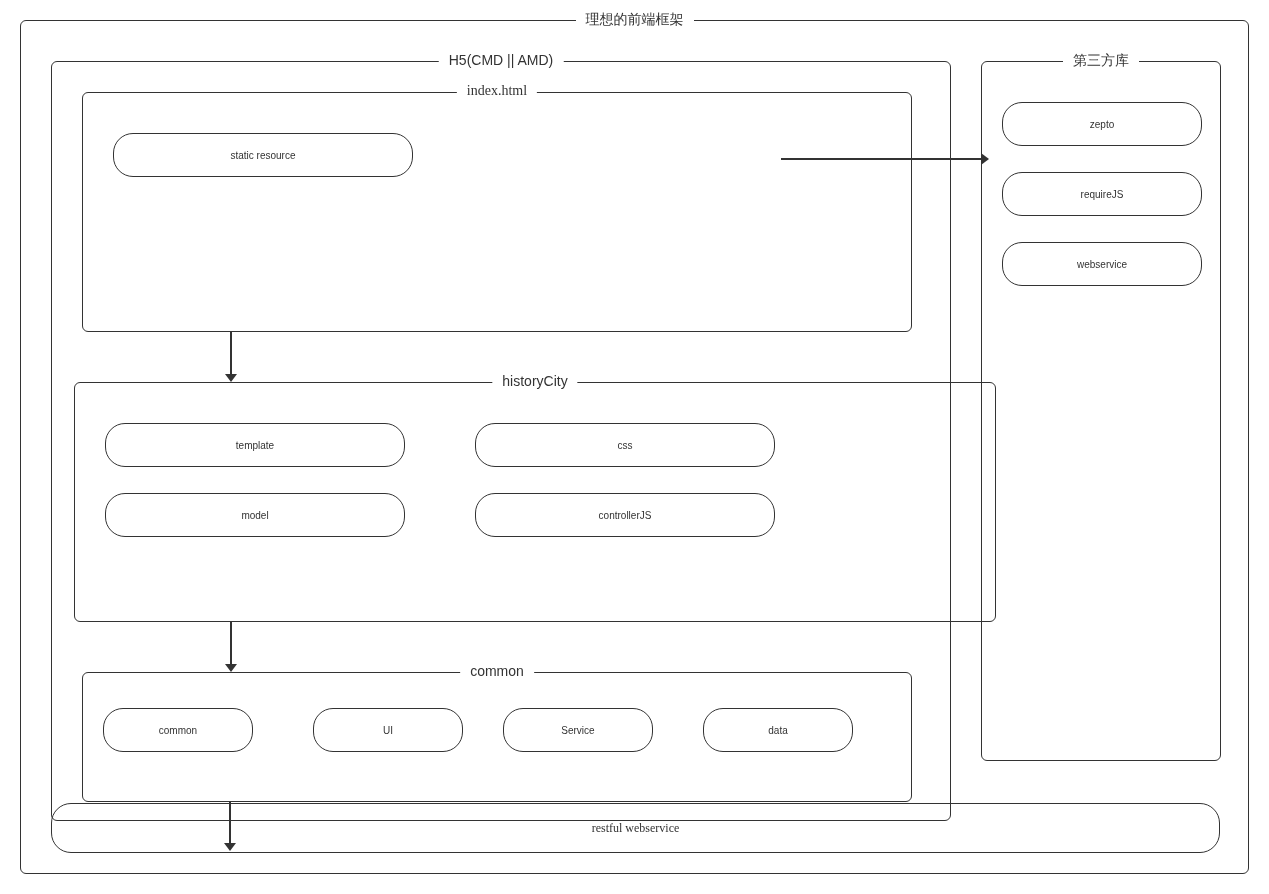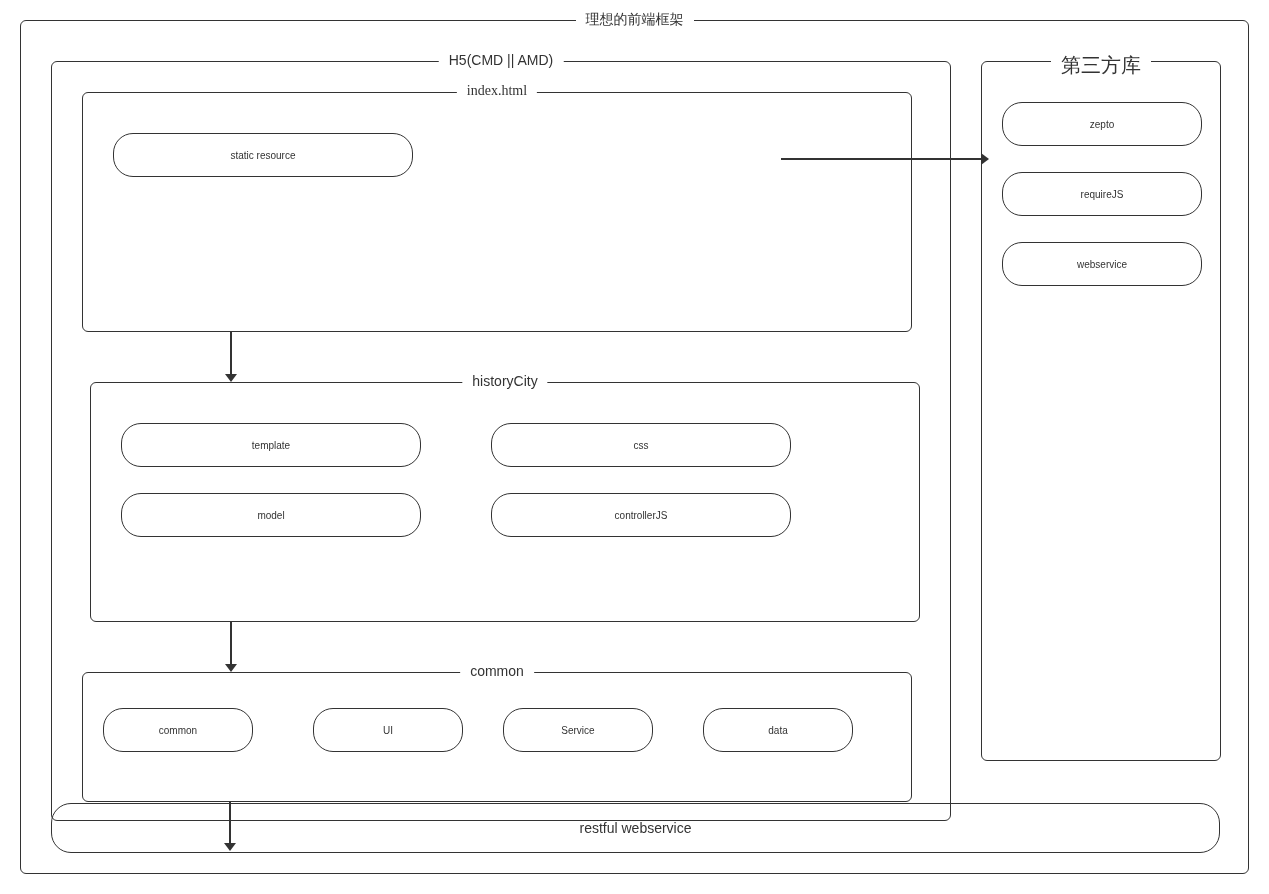--- a/index.html
+++ b/index.html
@@ -77,22 +77,22 @@
       padding: 0 10px;
       font-size: 14px;
       color: #333;
       font-family: Liberation Serif, serif;
     }
 
     
     .history-panel {
       position: absolute;
       top: 320px;
-      left: 38px;
-      width: 830px;
+      left: 22px;
+      width: 922px;
       height: 240px;
       border: 1.5px solid #333;
       border-radius: 6px;
     }
 
     .history-title {
       position: absolute;
       top: -10px;
       left: 50%;
       transform: translateX(-50%);
@@ -135,21 +135,21 @@
       border-radius: 6px;
     }
 
     .third-title {
       position: absolute;
       top: -10px;
       left: 50%;
       transform: translateX(-50%);
       background: #fff;
       padding: 0 10px;
-      font-size: 20px;
+      font-size: 14px;
       color: #333;
     }
 
     
     .pill {
       border: 1.5px solid #333;
       border-radius: 20px;
       padding: 8px 20px;
       text-align: center;
       background: #fff;
@@ -289,22 +289,23 @@
       position: absolute;
       bottom: 20px;
       left: 30px;
       width: 1169px;
       height: 50px;
       border: 1.5px solid #333;
       border-radius: 20px;
       display: flex;
       align-items: center;
       justify-content: center;
-      font-size: 14px;
-      color: #333;
+      font-size: 12px;
+      color: #333;
+      font-family: Liberation Serif, serif;
     }
 
     
     .arrow-down {
       position: absolute;
       display: flex;
       flex-direction: column;
       align-items: center;
     }
 

